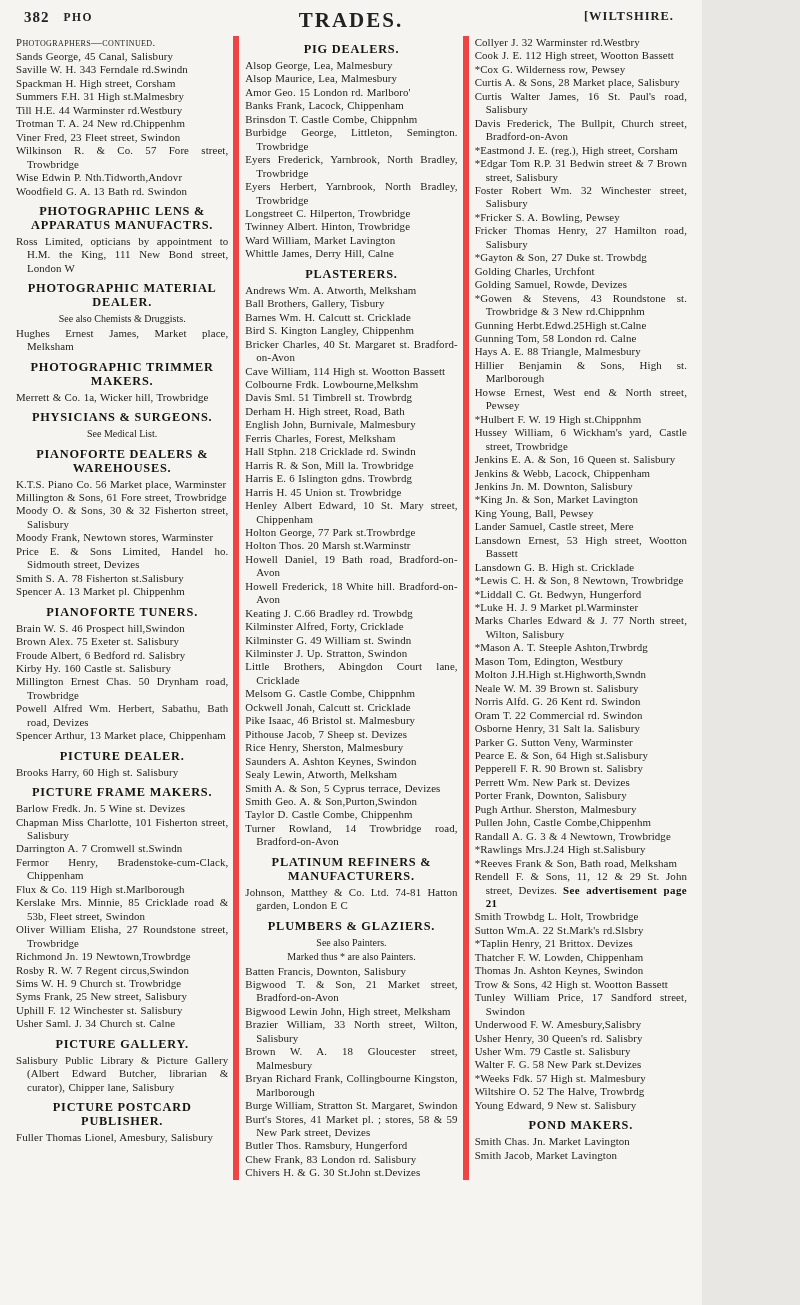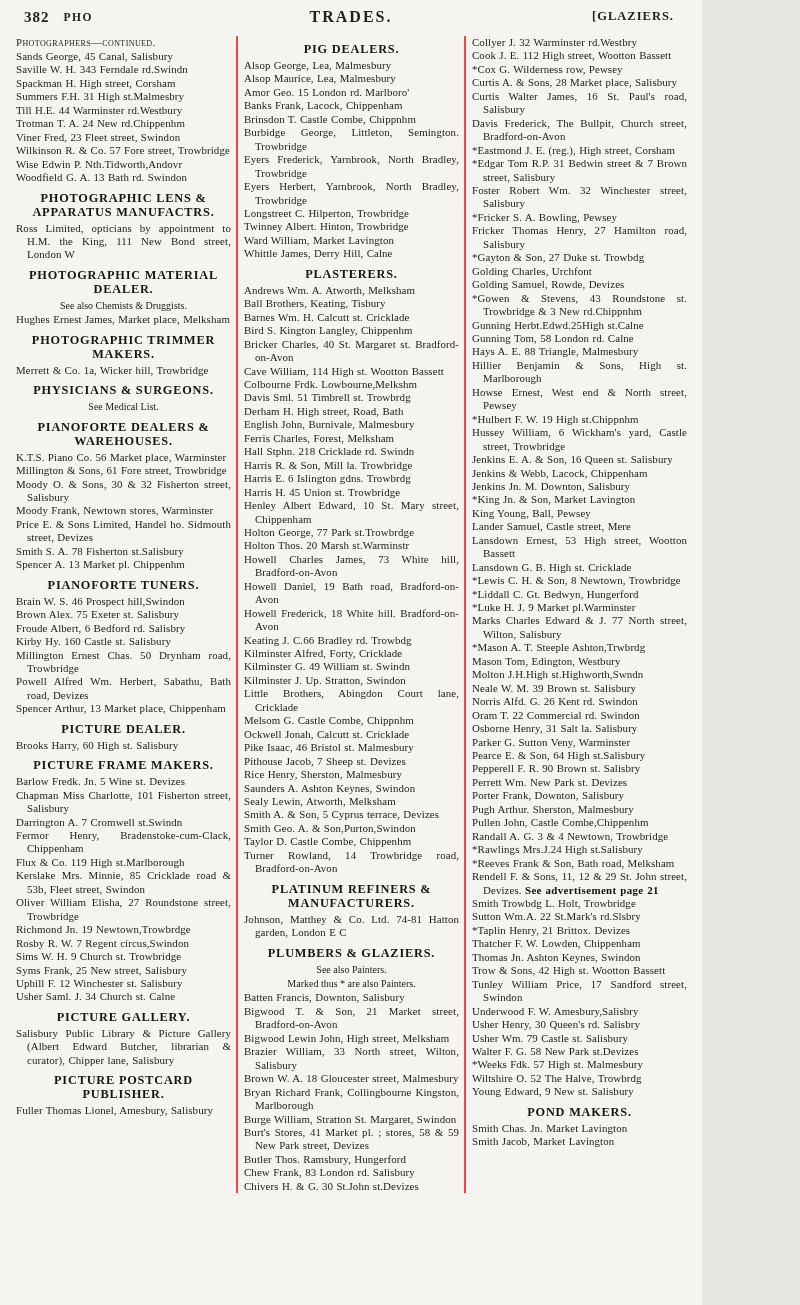--- a/index.html
+++ b/index.html
@@ -6,25 +6,25 @@
   body{background:#e8e7e3;}
   .page{
     width:702px;height:1305px;box-sizing:border-box;
     background:#f5f4f0;color:#222;
     font-family:"Liberation Serif","DejaVu Serif",serif;
     padding:6px 10px 4px 10px;overflow:hidden;position:relative;
   }
   .pghead{position:relative;height:26px;margin-bottom:4px;}
   .pghead .left{position:absolute;left:14px;top:3px;font-size:15px;font-weight:bold;letter-spacing:1px;}
   .pghead .left .code{font-size:11.5px;font-weight:bold;letter-spacing:1.5px;margin-left:14px;vertical-align:1px;}
-  .pghead .center{position:absolute;left:0;right:0;top:2px;text-align:center;font-size:16px;font-weight:bold;letter-spacing:2px;}
+  .pghead .center{position:absolute;left:0;right:0;top:2px;text-align:center;font-size:21px;font-weight:bold;letter-spacing:2px;}
   .pghead .right{position:absolute;right:18px;top:3px;font-size:12.5px;font-weight:bold;letter-spacing:1px;}
   .cols{display:flex;align-items:stretch;}
   .col{flex:1 1 0;padding:0 5px 0 6px;min-width:0;}
-  .col + .col{border-left:2px solid #ef4444;}
+  .col + .col{border-left:6px solid #ef4444;}
   .entry{
     margin:0;font-size:10.9px;line-height:13.45px;
     padding-left:11px;text-indent:-11px;text-align:justify;
     letter-spacing:0.1px;word-spacing:0.5px;color:#242220;
   }
   .heading{
     text-align:center;font-weight:bold;font-size:12.3px;line-height:14px;
     letter-spacing:0.8px;margin:6px 0 3px 0;color:#161513;
   }
   .subheading{
@@ -38,21 +38,21 @@
 </style>
 </head>
 <body>
 
 <div class="page">
   <div class="pghead">
     <div class="left">
       <span>382</span><span class="code">PHO</span>
     </div>
     <div class="center">TRADES.</div>
-    <div class="right">[GLAZIERS.</div>
+    <div class="right">[WILTSHIRE.</div>
   </div>
   <div class="cols">
       <div class="col">
         <div class="subheading">Photographers—continued.</div>
         <p class="entry">Sands George, 45 Canal, Salisbury</p>
         <p class="entry">Saville W. H. 343 Ferndale rd.Swindn</p>
         <p class="entry">Spackman H. High street, Corsham</p>
         <p class="entry">Summers F.H. 31 High st.Malmesbry</p>
         <p class="entry">Till H.E. 44 Warminster rd.Westbury</p>
         <p class="entry">Trotman T. A. 24 New rd.Chippenhm</p>
@@ -115,38 +115,37 @@
         <p class="entry">Brinsdon T. Castle Combe, Chippnhm</p>
         <p class="entry">Burbidge George, Littleton, Semington. Trowbridge</p>
         <p class="entry">Eyers Frederick, Yarnbrook, North Bradley, Trowbridge</p>
         <p class="entry">Eyers Herbert, Yarnbrook, North Bradley, Trowbridge</p>
         <p class="entry">Longstreet C. Hilperton, Trowbridge</p>
         <p class="entry">Twinney Albert. Hinton, Trowbridge</p>
         <p class="entry">Ward William, Market Lavington</p>
         <p class="entry">Whittle James, Derry Hill, Calne</p>
         <div class="heading">PLASTERERS.</div>
         <p class="entry">Andrews Wm. A. Atworth, Melksham</p>
-        <p class="entry">Ball Brothers, Keating, Tisbury</p>
+        <p class="entry">Ball Brothers, Gallery, Tisbury</p>
         <p class="entry">Barnes Wm. H. Calcutt st. Cricklade</p>
         <p class="entry">Bird S. Kington Langley, Chippenhm</p>
         <p class="entry">Bricker Charles, 40 St. Margaret st. Bradford-on-Avon</p>
         <p class="entry">Cave William, 114 High st. Wootton Bassett</p>
         <p class="entry">Colbourne Frdk. Lowbourne,Melkshm</p>
         <p class="entry">Davis Sml. 51 Timbrell st. Trowbrdg</p>
         <p class="entry">Derham H. High street, Road, Bath</p>
         <p class="entry">English John, Burnivale, Malmesbury</p>
         <p class="entry">Ferris Charles, Forest, Melksham</p>
         <p class="entry">Hall Stphn. 218 Cricklade rd. Swindn</p>
         <p class="entry">Harris R. &amp; Son, Mill la. Trowbridge</p>
         <p class="entry">Harris E. 6 Islington gdns. Trowbrdg</p>
         <p class="entry">Harris H. 45 Union st. Trowbridge</p>
         <p class="entry">Henley Albert Edward, 10 St. Mary street, Chippenham</p>
         <p class="entry">Holton George, 77 Park st.Trowbrdge</p>
         <p class="entry">Holton Thos. 20 Marsh st.Warminstr</p>
-        <p class="entry">Howell Charles James, 73 White hill, Bradford-on-Avon</p>
         <p class="entry">Howell Daniel, 19 Bath road, Bradford-on-Avon</p>
         <p class="entry">Howell Frederick, 18 White hill. Bradford-on-Avon</p>
         <p class="entry">Keating J. C.66 Bradley rd. Trowbdg</p>
         <p class="entry">Kilminster Alfred, Forty, Cricklade</p>
         <p class="entry">Kilminster G. 49 William st. Swindn</p>
         <p class="entry">Kilminster J. Up. Stratton, Swindon</p>
         <p class="entry">Little Brothers, Abingdon Court lane, Cricklade</p>
         <p class="entry">Melsom G. Castle Combe, Chippnhm</p>
         <p class="entry">Ockwell Jonah, Calcutt st. Cricklade</p>
         <p class="entry">Pike Isaac, 46 Bristol st. Malmesbury</p>

